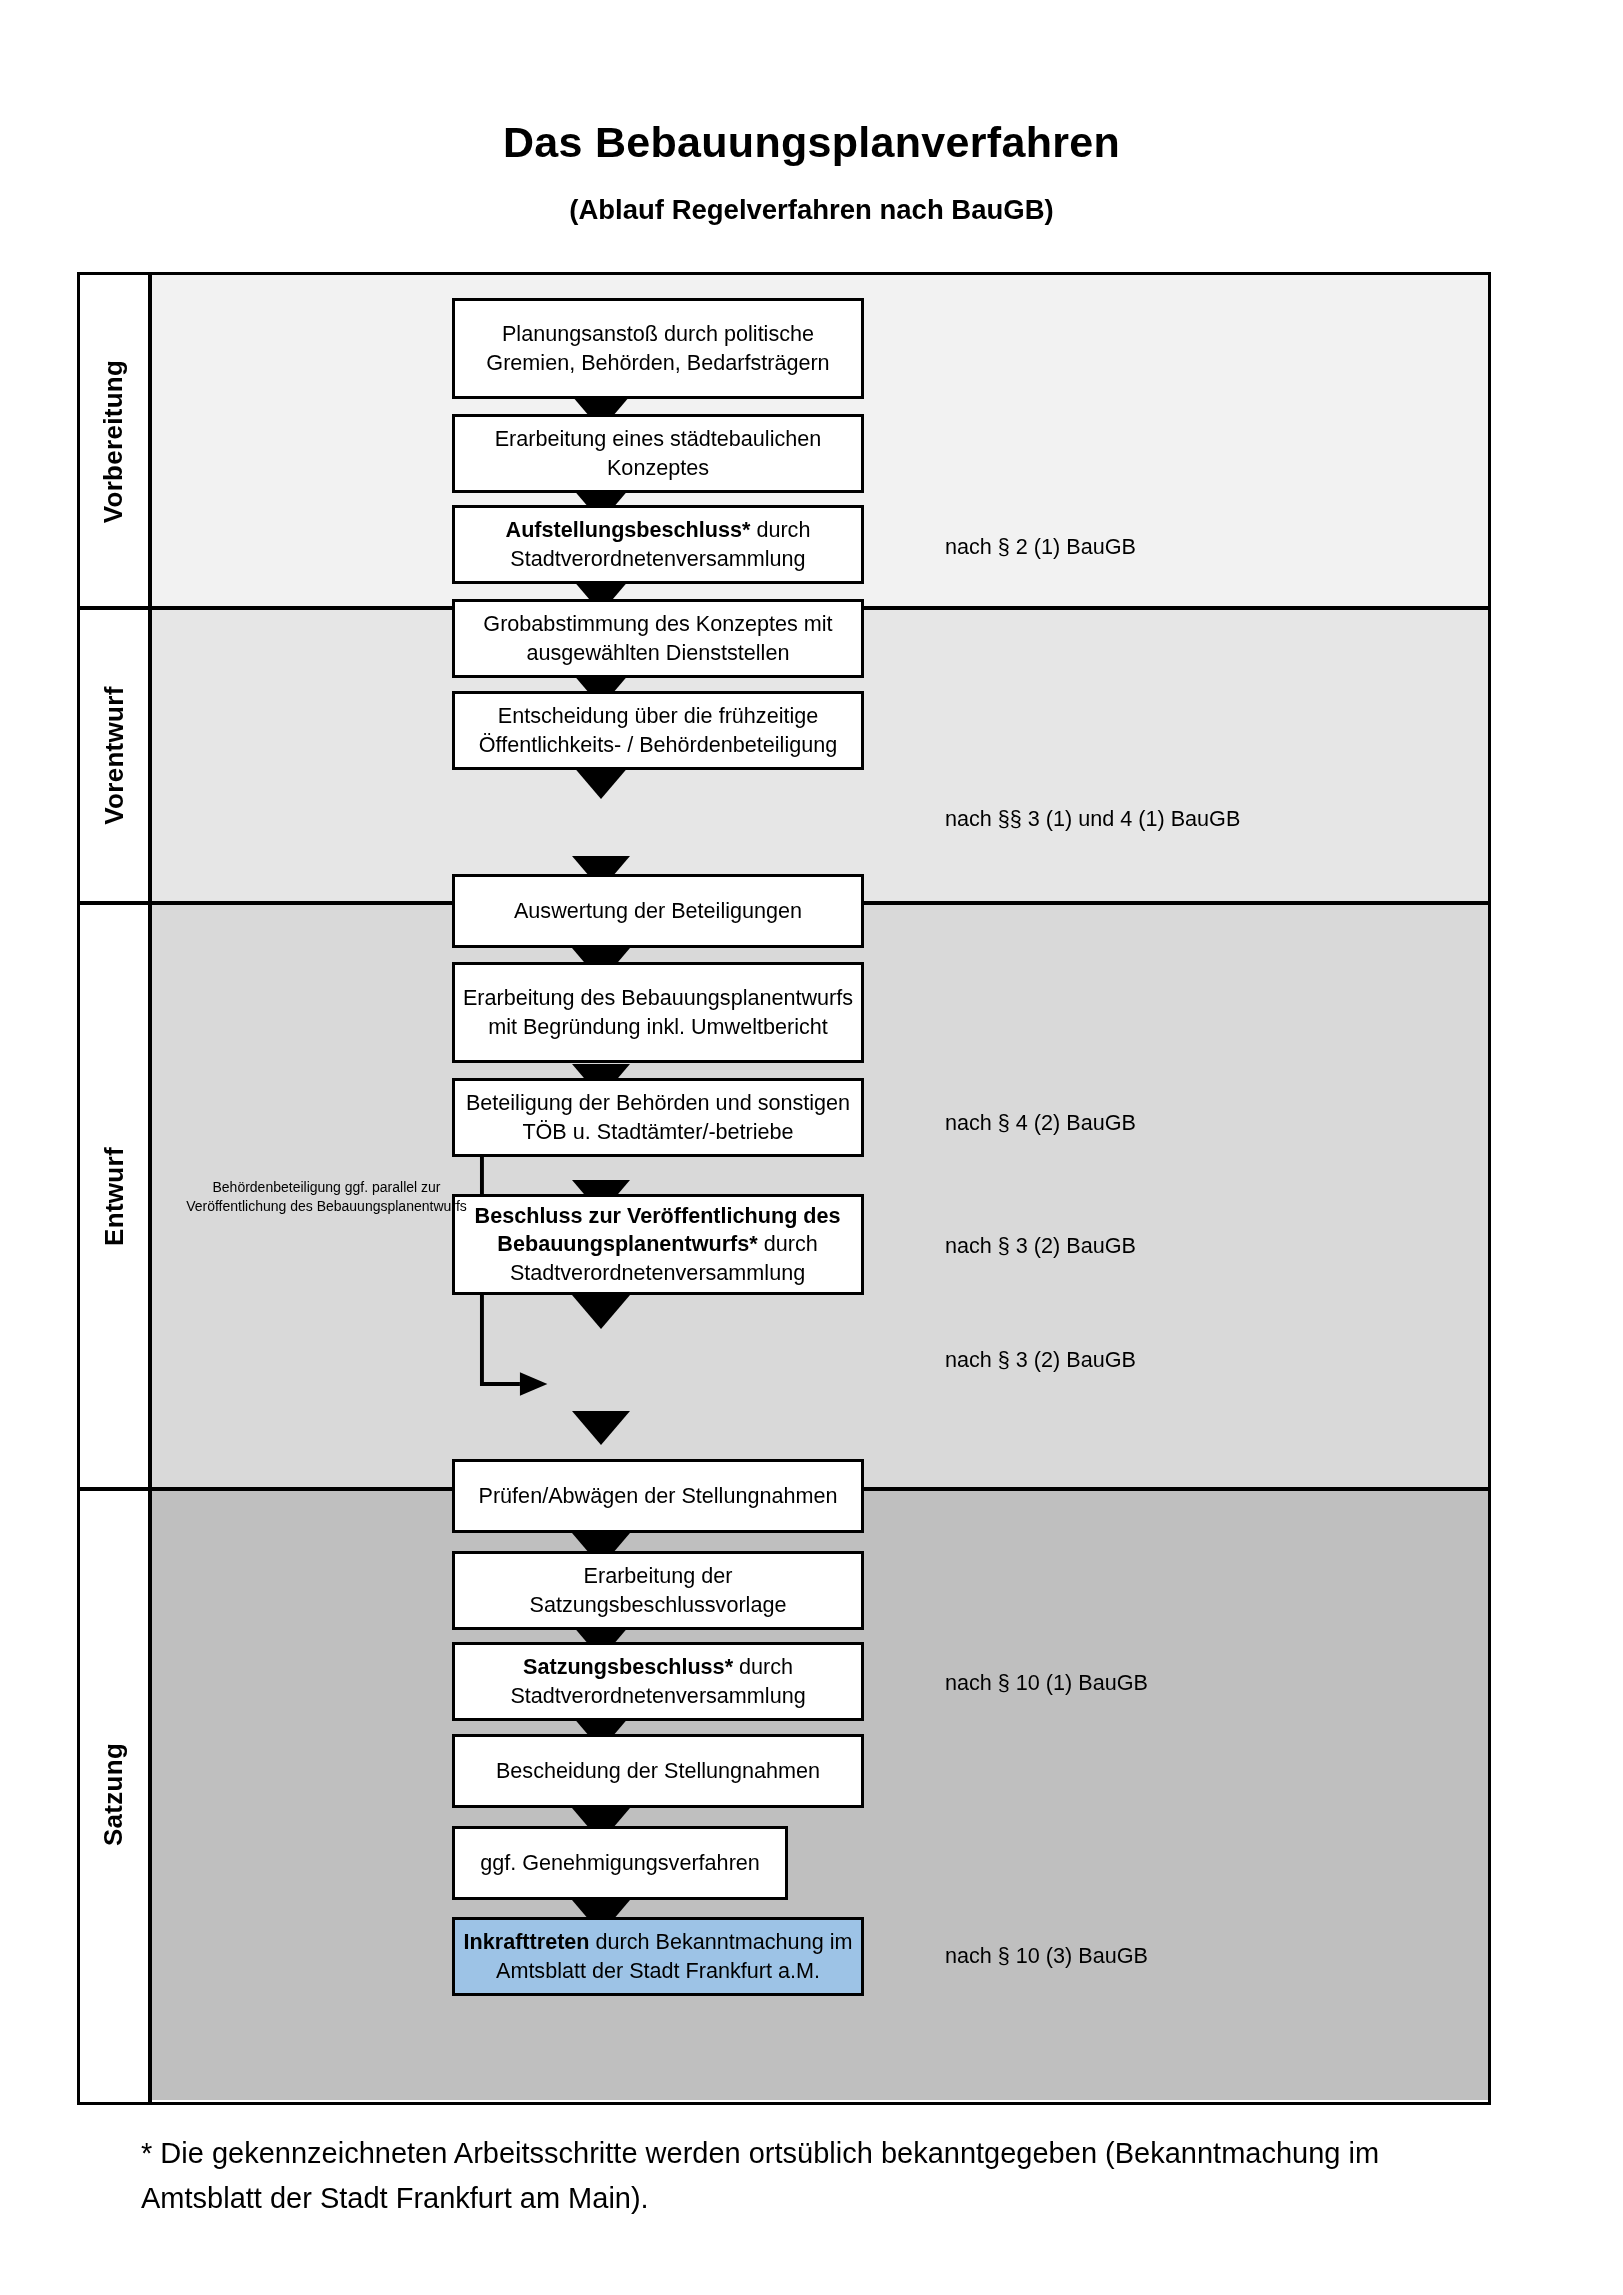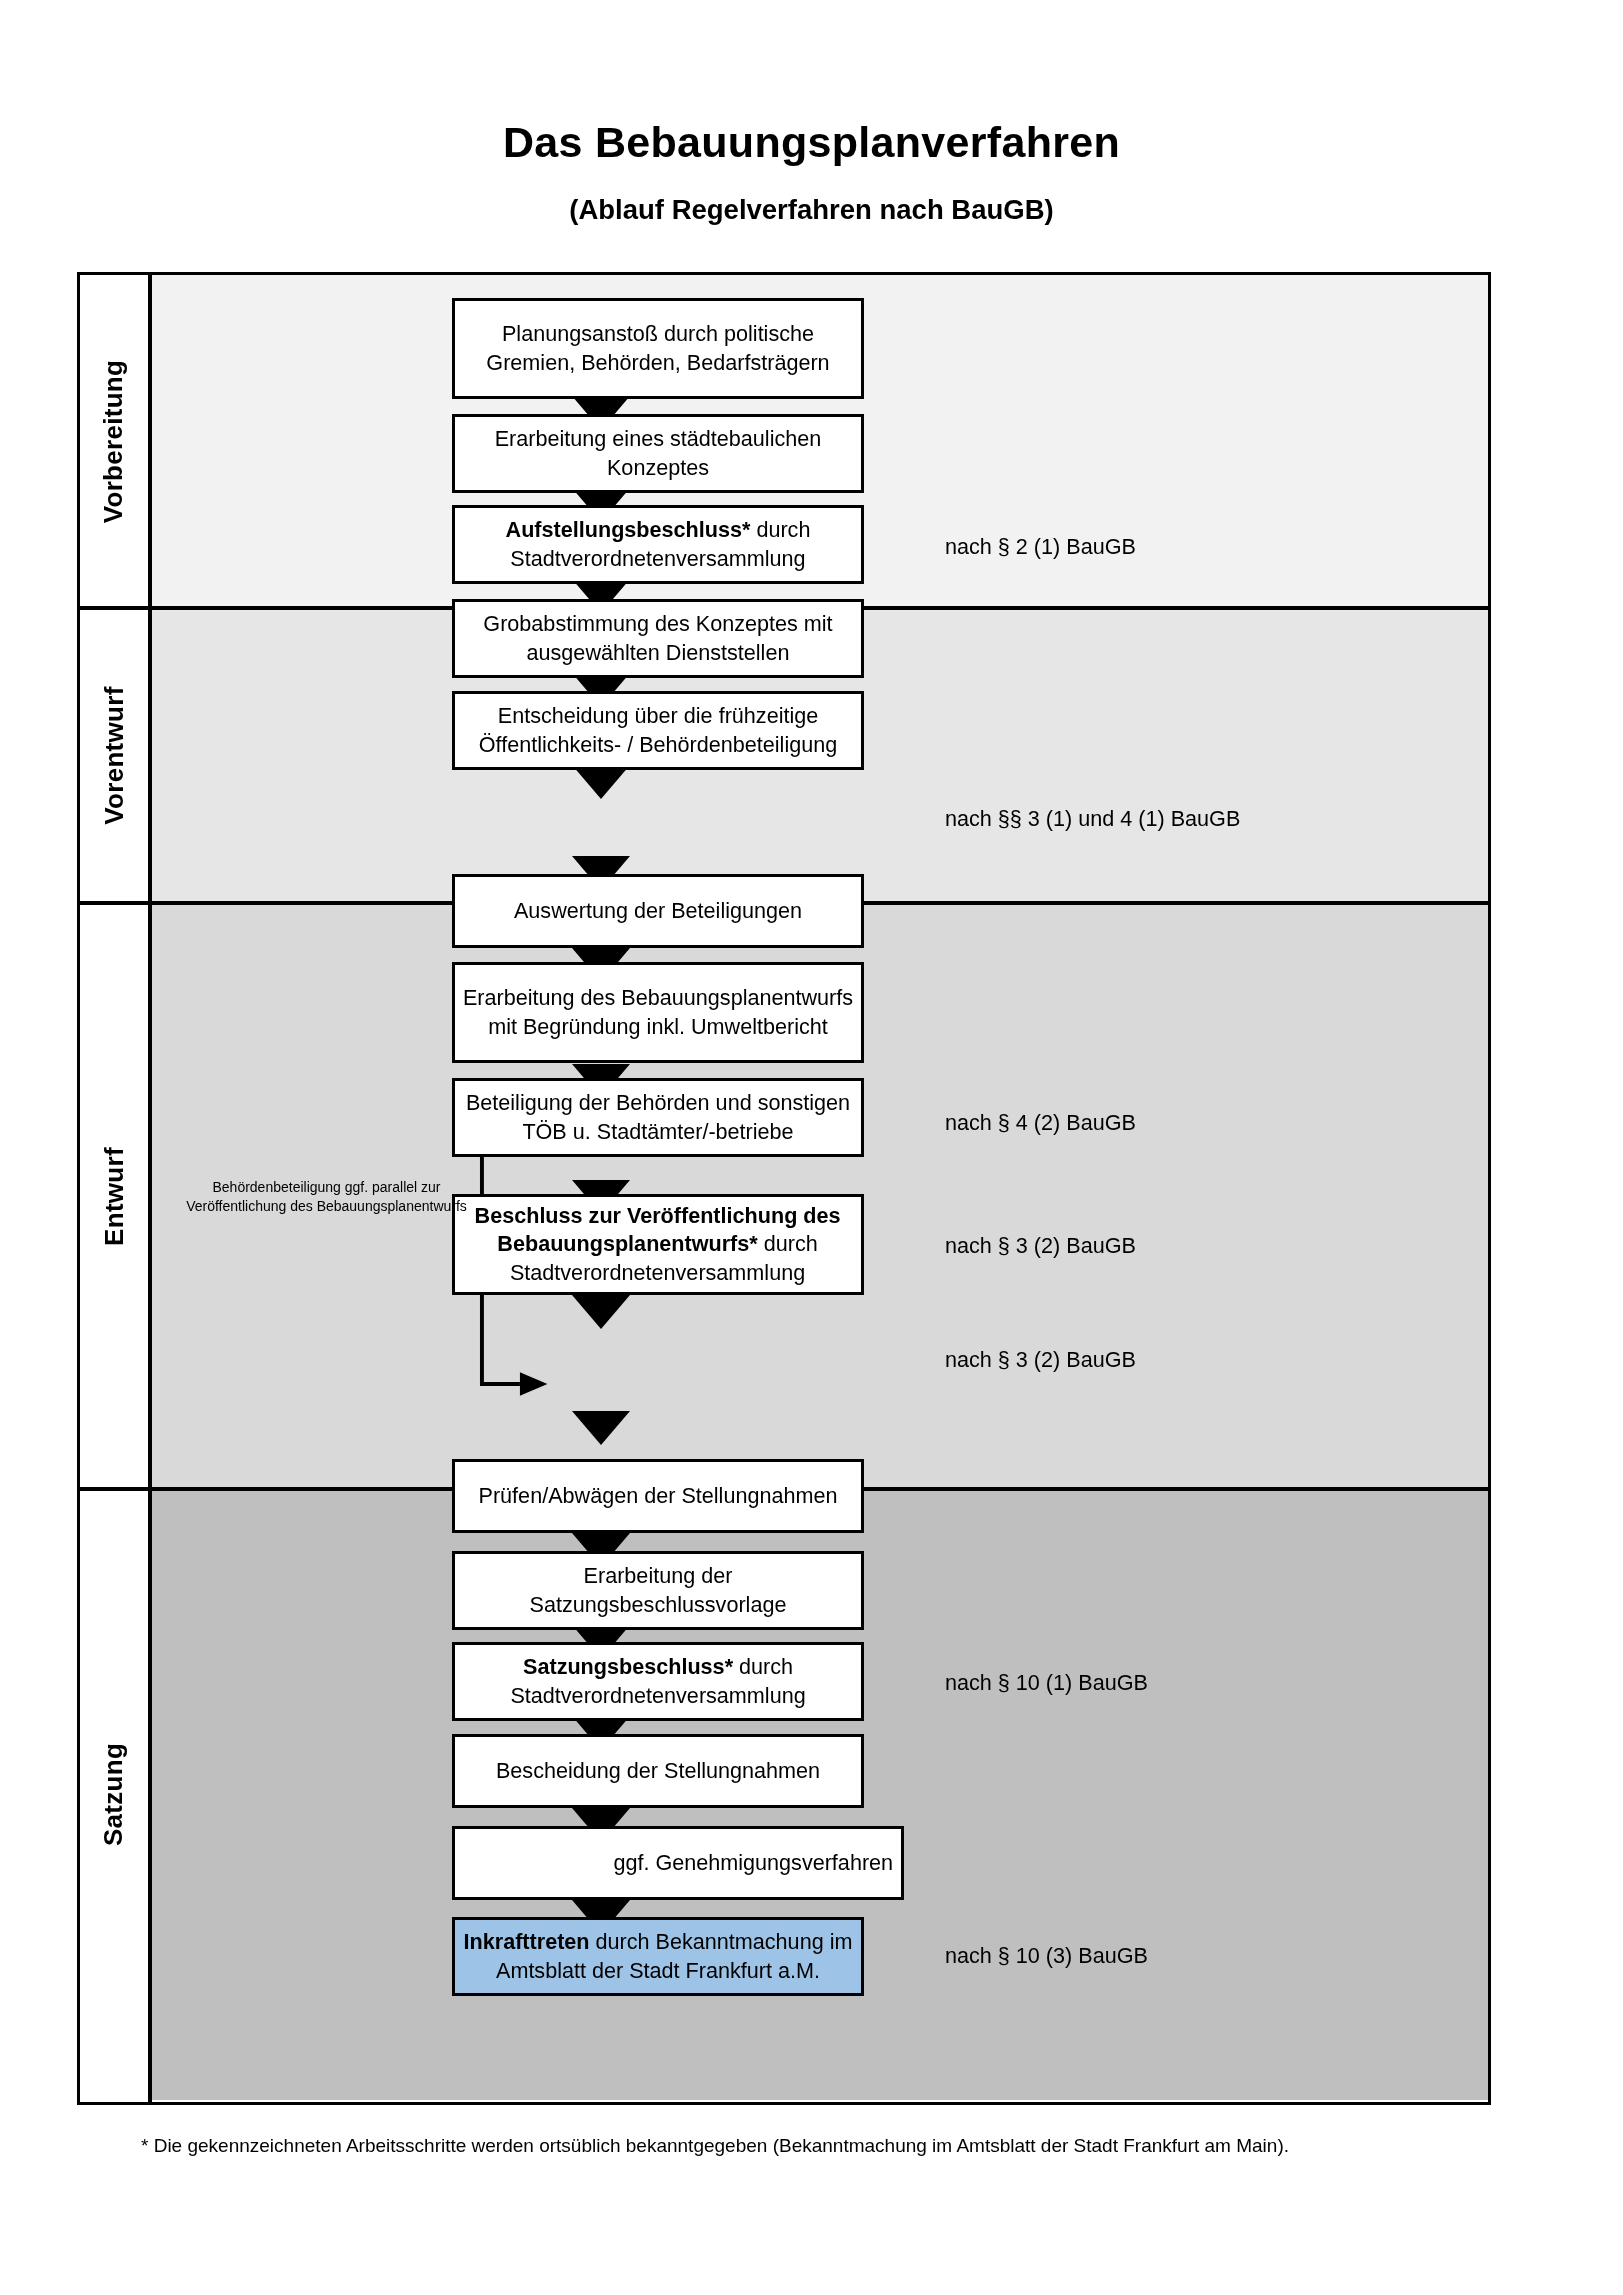--- a/index.html
+++ b/index.html
@@ -82,21 +82,21 @@
   
   #sidenote{
     position:absolute;
     font-size:14px;line-height:1.38;text-align:center;
   }
   
   #loop-bracket{position:absolute;left:0;top:0;pointer-events:none;}
   
   #footnote{
     position:absolute;left:141px;top:2131px;width:1358px;
-    font-size:19px;line-height:1.55;
+    font-size:29px;line-height:1.55;
   }
 </style>
 </head>
 <body>
 
 <div id="header">
   <div id="main-title">Das Bebauungsplanverfahren</div>
   <div id="sub-title">(Ablauf Regelverfahren nach BauGB)</div>
 </div>
 
@@ -205,21 +205,21 @@
   </div>
 
   <div class="pbox" id="step-14" style="left:372px;top:1367px;width:412px;height:79px;padding-left:8px;">
     <span class="t"><b>Satzungsbeschluss*</b> <span>durch Stadtverordnetenversammlung</span></span>
   </div>
 
   <div class="pbox" id="step-15" style="left:372px;top:1459px;width:412px;height:74px;">
     <span class="t">Bescheidung der Stellungnahmen</span>
   </div>
 
-  <div class="pbox" id="step-16" style="left:372px;top:1551px;width:452px;height:74px;justify-content:flex-end;">
+  <div class="pbox" id="step-16" style="left:372px;top:1551px;width:336px;height:74px;">
     <span class="t">ggf. Genehmigungsverfahren</span>
   </div>
 
   <div class="pbox blue" id="step-17" style="left:372px;top:1642px;width:412px;height:79px;">
     <span class="t"><b>Inkrafttreten</b> <span>durch Bekanntmachung im Amtsblatt der Stadt Frankfurt a.M.</span></span>
   </div>
 
   <div class="legal" style="left:865px;top:259px;">nach § 2 (1) BauGB</div>
   <div class="legal" style="left:865px;top:531px;">nach §§ 3 (1) und 4 (1) BauGB</div>
   <div class="legal" style="left:865px;top:835px;">nach § 4 (2) BauGB</div>

